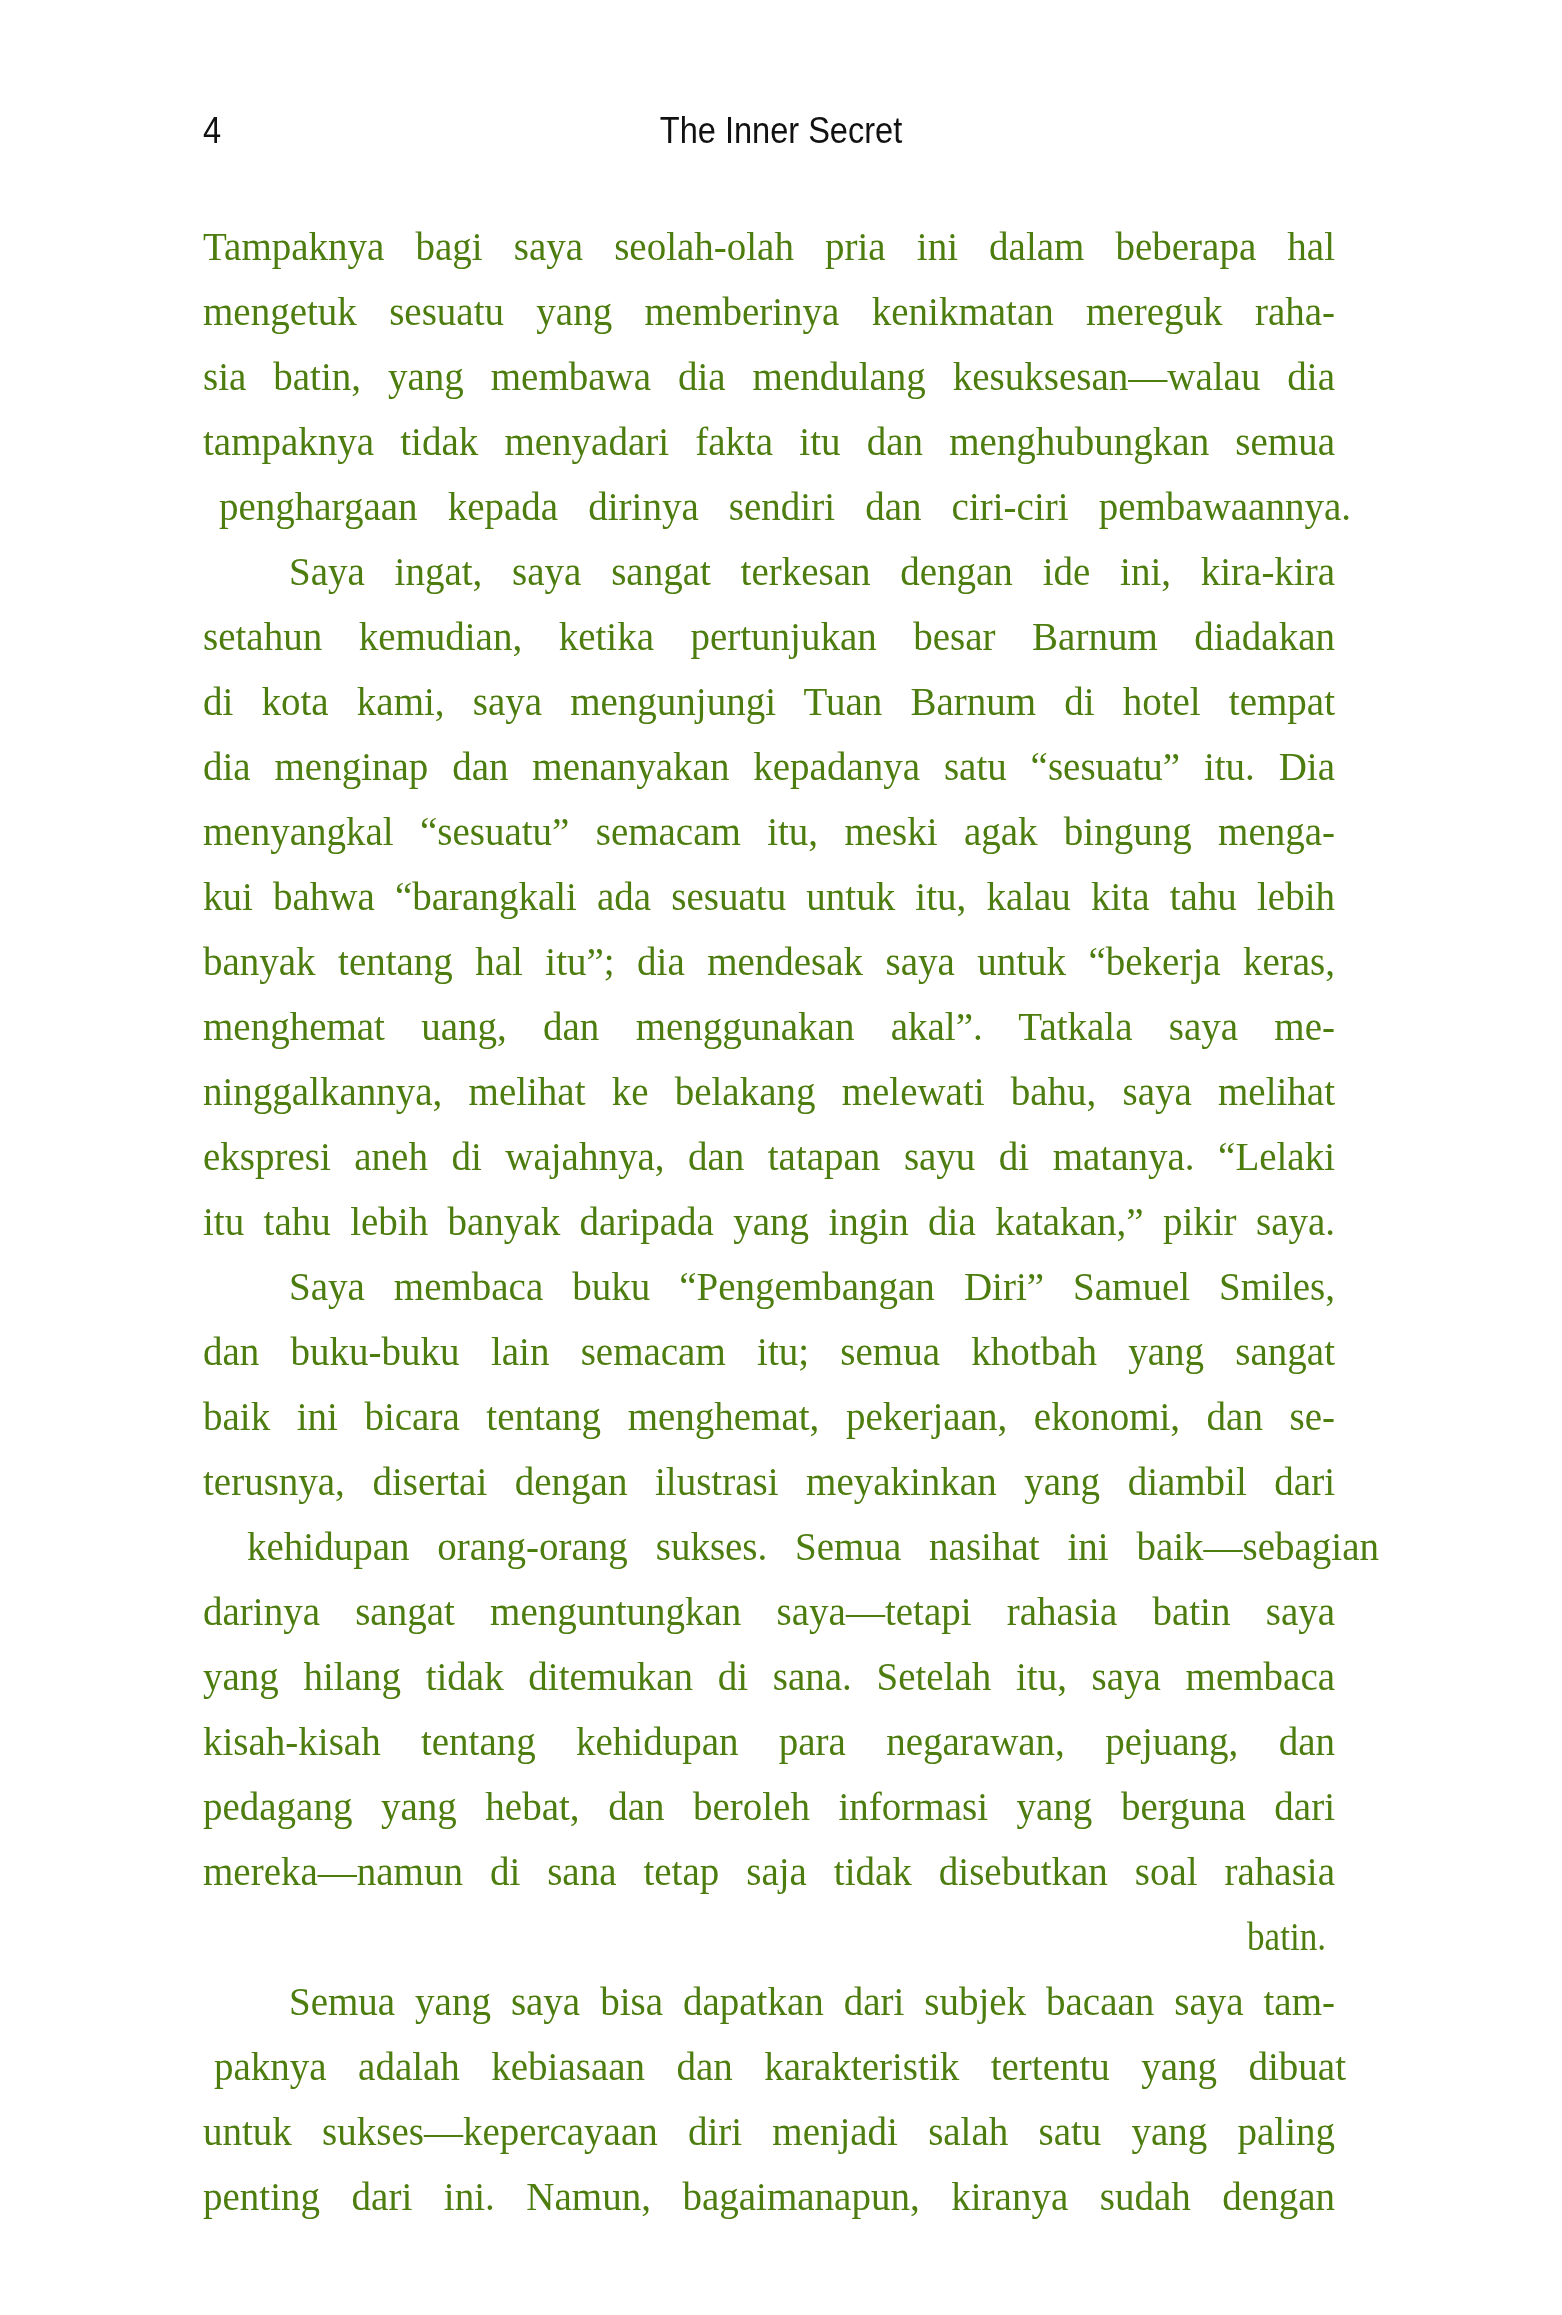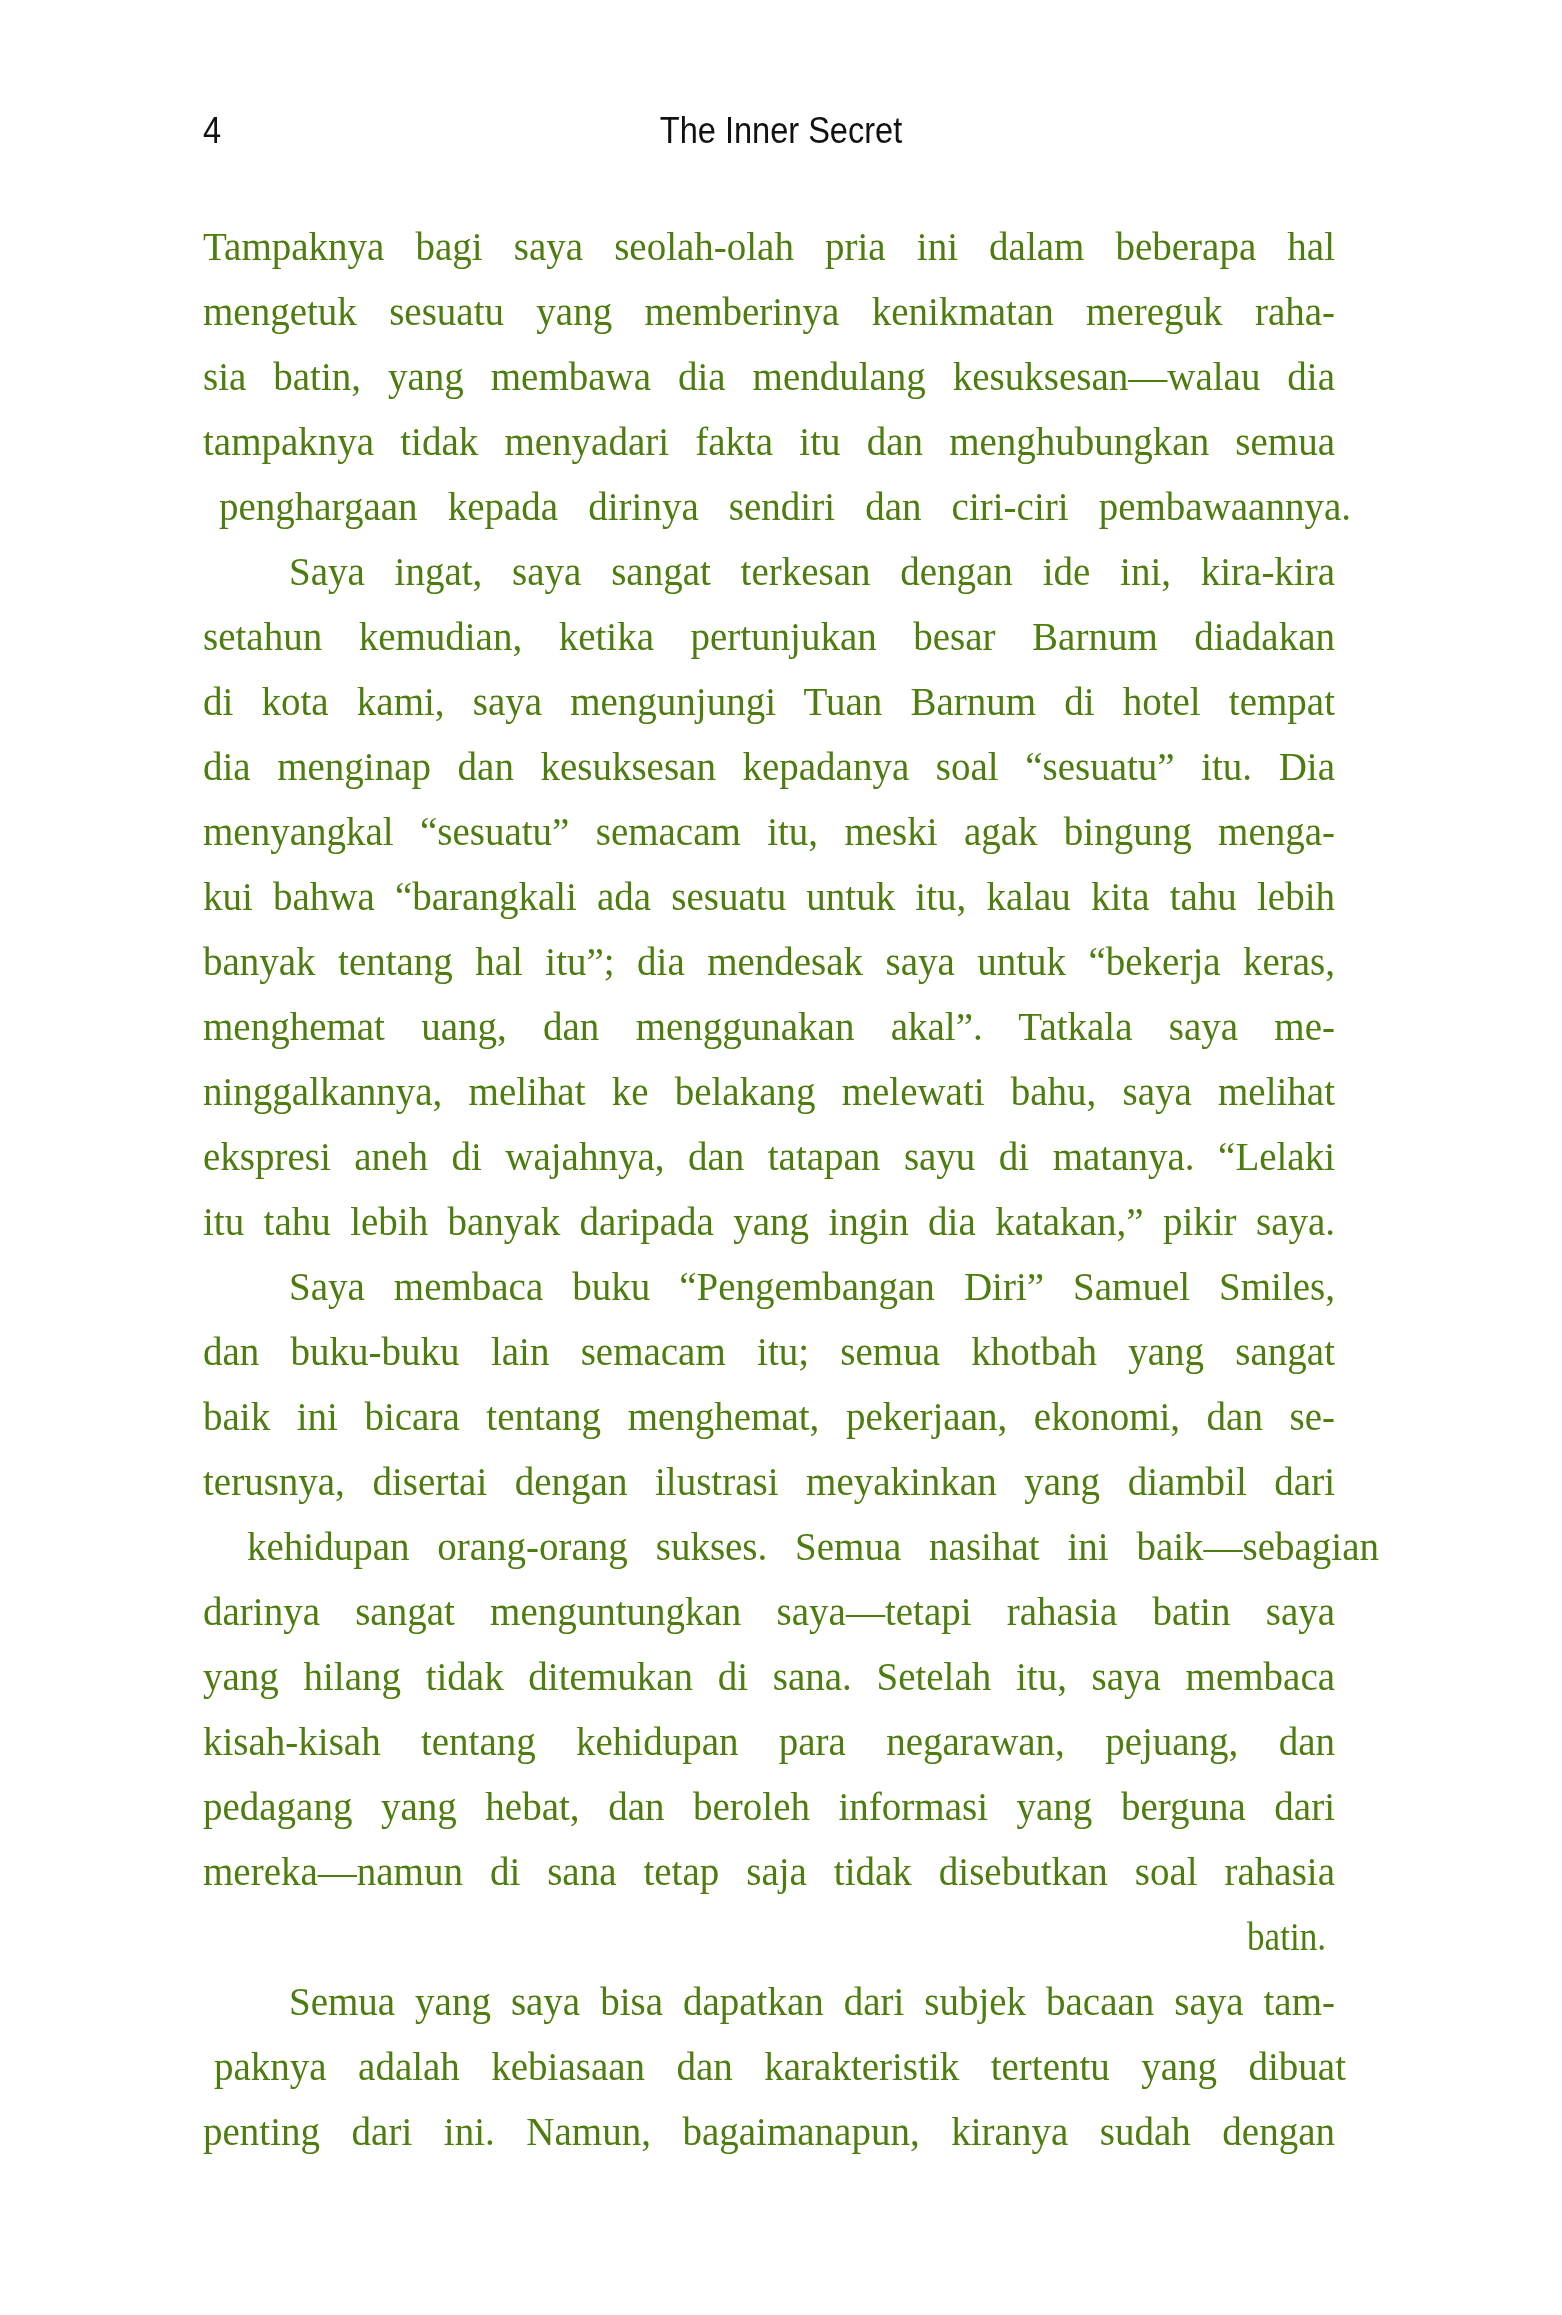--- a/index.html
+++ b/index.html
@@ -113,21 +113,21 @@
     <span class="line justify indent">
         <span class="inner" style="display: block; white-space: normal; text-align: justify; text-align-last: justify;">Saya ingat, saya sangat terkesan dengan ide ini, kira-kira</span>
       </span>
     <span class="line justify">
         <span class="inner" style="display: block; white-space: normal; text-align: justify; text-align-last: justify;">setahun kemudian, ketika pertunjukan besar Barnum diadakan</span>
       </span>
     <span class="line justify">
         <span class="inner" style="display: block; white-space: normal; text-align: justify; text-align-last: justify;">di kota kami, saya mengunjungi Tuan Barnum di hotel tempat</span>
       </span>
     <span class="line justify">
-        <span class="inner" style="display: block; white-space: normal; text-align: justify; text-align-last: justify;">dia menginap dan kesuksesan kepadanya soal “sesuatu” itu. Dia</span>
+        <span class="inner" style="display: block; white-space: normal; text-align: justify; text-align-last: justify;">dia menginap dan menanyakan kepadanya satu “sesuatu” itu. Dia</span>
       </span>
     <span class="line justify">
         <span class="inner" style="display: block; white-space: normal; text-align: justify; text-align-last: justify;">menyangkal “sesuatu” semacam itu, meski agak bingung menga-</span>
       </span>
     <span class="line justify">
         <span class="inner" style="display: block; white-space: normal; text-align: justify; text-align-last: justify;">kui bahwa “barangkali ada sesuatu untuk itu, kalau kita tahu lebih</span>
       </span>
     <span class="line justify">
         <span class="inner" style="display: block; white-space: normal; text-align: justify; text-align-last: justify;">banyak tentang hal itu”; dia mendesak saya untuk “bekerja keras,</span>
       </span>
@@ -180,17 +180,20 @@
   </div>
 
   <div class="paragraph">
     <span class="line justify indent">
         <span class="inner" style="display: block; white-space: normal; text-align: justify; text-align-last: justify;">Semua yang saya bisa dapatkan dari subjek bacaan saya tam-</span>
       </span>
     <span class="line justify">
         <span class="inner" style="display: block; white-space: normal; text-align: justify; text-align-last: justify; margin-left: 11px;">paknya adalah kebiasaan dan karakteristik tertentu yang dibuat</span>
       </span>
     <span class="line justify">
+        <span class="inner" style="display: block; white-space: normal; text-align: justify; text-align-last: justify;">untuk sukses—kepercayaan diri menjadi salah satu yang paling</span>
+      </span>
+    <span class="line justify">
         <span class="inner" style="display: block; white-space: normal; text-align: justify; text-align-last: justify;">penting dari ini. Namun, bagaimanapun, kiranya sudah dengan</span>
       </span>
   </div>
 </div>
 
 
 </body></html>

